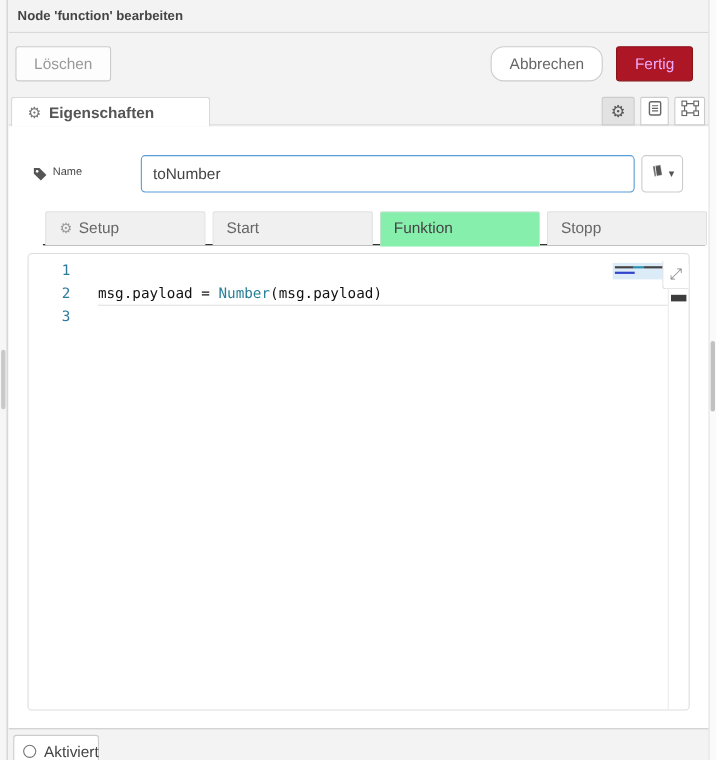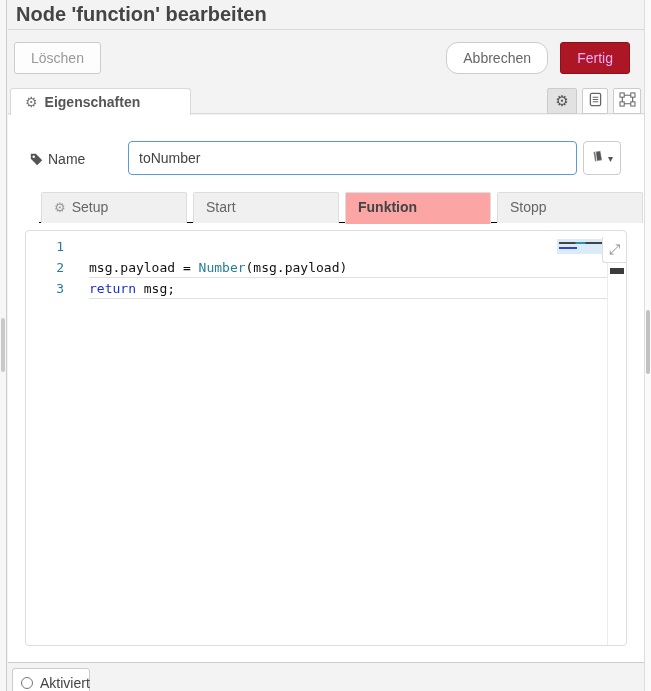--- a/index.html
+++ b/index.html
@@ -7,21 +7,21 @@
   .stage { position:relative; width:651px; height:691px; background:#f3f3f3; overflow:hidden; }
 
   
   .left-strip { position:absolute; left:0; top:0; bottom:0; width:7px; background:#f6f6f6; border-right:1px solid #ccc; }
   .left-strip .thumb { position:absolute; left:1px; top:318px; width:4px; height:54px; background:#c9c9c9; border-radius:3px; }
   .right-scroll { position:absolute; right:0; top:0; bottom:0; width:7px; background:#fafafa; border-left:1px solid #ddd; }
   .right-scroll .thumb { position:absolute; left:1px; top:310px; width:4px; height:64px; background:#c1c1c1; border-radius:3px; }
 
   
   .header { position:absolute; left:8px; right:7px; top:0; height:30px; border-bottom:1px solid #d9d9d9; }
-  .header .title { line-height:29px; padding-left:8px; font-size:20px; font-weight:bold; color:#444; }
+  .header .title { line-height:29px; padding-left:8px; font-size:12px; font-weight:bold; color:#444; }
 
   
   .btn { position:absolute; top:42px; height:32px; display:inline-flex; align-items:center; justify-content:center;
          padding:4px 16px; background:#fff; border:1px solid #ccc; border-radius:3px; font-size:14px; color:#666; cursor:pointer; }
   .btn-delete { left:14px; color:#999; background:#fdfdfd; }
   .btn-cancel { right:103px;border-radius:12px; }
   .btn-done { right:21px; background:var(--done-button,#AD1625); border-color:#8c1219; color:#f0abfc;margin-left:17px; }
 
   
   .prop-row { position:absolute; left:8px; right:7px; top:88px; height:26px; border-bottom:1px solid #d9d9d9; }
@@ -34,33 +34,33 @@
   .tray-iconbtn.pressed { background:#e2e2e2; }
   .ib-gear { left:539px; width:30px; font-size:15px; color:#555; }
   .ib-doc { left:574px; width:26px; }
   .ib-group { left:605px; width:28px; }
 
   
   .content { position:absolute; left:8px; right:7px; top:115px; bottom:29px; background:#fff; }
 
   
   .tag-icon { position:absolute; left:30px; top:152px; }
-  .name-label { position:absolute; left:48px; top:151px; font-size:14px; color:#444; }
+  .name-label { position:absolute; left:48px; top:151px; font-size:10px; color:#444; }
   .name-input { position:absolute; left:128px; top:141px; width:449px; height:34px; border:1px solid var(--focus-border,#5b9bd5);
                 border-radius:4px; padding:0 10px; font-size:14px; color:#444; font-family:"Liberation Sans",sans-serif; outline:none; background:#fff; }
   .book-btn { position:absolute; left:583px; top:141px; width:38px; height:34px; background:#fff; border:1px solid #ccc;
               border-radius:4px; display:flex; align-items:center; justify-content:center; gap:4px; color:#666; cursor:pointer; }
   .book-btn .caret { font-size:10px; color:#555; }
 
   
   .ftab-row { position:absolute; left:39px; top:192px; width:602px; height:31px; border-bottom:1px solid #000000; }
   .ftab { position:absolute; top:0; width:146px; height:31px; background:#f0f0f0; border:1px solid #ddd; border-bottom:none;
           border-radius:2px 2px 0 0; line-height:29px; padding-left:12px; font-size:14px; color:#666; cursor:pointer; white-space:nowrap; }
   .ftab .gear { color:#999; margin-right:6px; font-size:13px; }
-  .ftab.active { background:#fca5a5; height:32px; border-bottom:none; font-weight:bold; color:#444; z-index:2; }
+  .ftab.active { background:#86efac; height:32px; border-bottom:none; font-weight:normal; color:#444; z-index:2; }
 
   
   .editor { position:absolute; left:25px; top:230px; width:602px; height:416px; background:#fff; border:1px solid #ddd;
             border-radius:4px; font-family:"DejaVu Sans Mono",monospace; font-size:13px; }
   .gutter { position:absolute; left:0; top:5px; width:38px; text-align:right; color:var(--line-number,#2b7a9b); line-height:21px; }
   .codecol { position:absolute; left:63px; right:19px; top:5px; line-height:21px; }
   .code-line { height:21px; white-space:pre; color:#111; }
   .code-line.underlined { border-bottom:1px solid #e2e2e2; }
   .tok-plain { color:#111;margin-top:38px; }
   .tok-type { color:var(--type,#267f99); }
@@ -149,21 +149,20 @@
 
   <div class="editor">
     <div class="gutter">
         <div>1</div>
         <div>2</div>
         <div>3</div>
       </div>
     <div class="codecol">
         <div class="code-line"></div>
         <div class="code-line underlined"><span class="tok-plain">msg.payload = </span><span class="tok-type">Number</span><span class="tok-plain">(msg.payload)</span></div>
-        <div class="code-line underlined"><span class="tok-keyword">return</span><span class="tok-plain"> msg;</span></div>
       </div>
     <div class="minimap">
       <div class="mm1"></div>
       <div class="mm2"></div>
     </div>
     <div class="ed-expand">
         <span>⤢</span>
       </div>
     <div class="ed-track">
       <div class="ed-thumb"></div>

